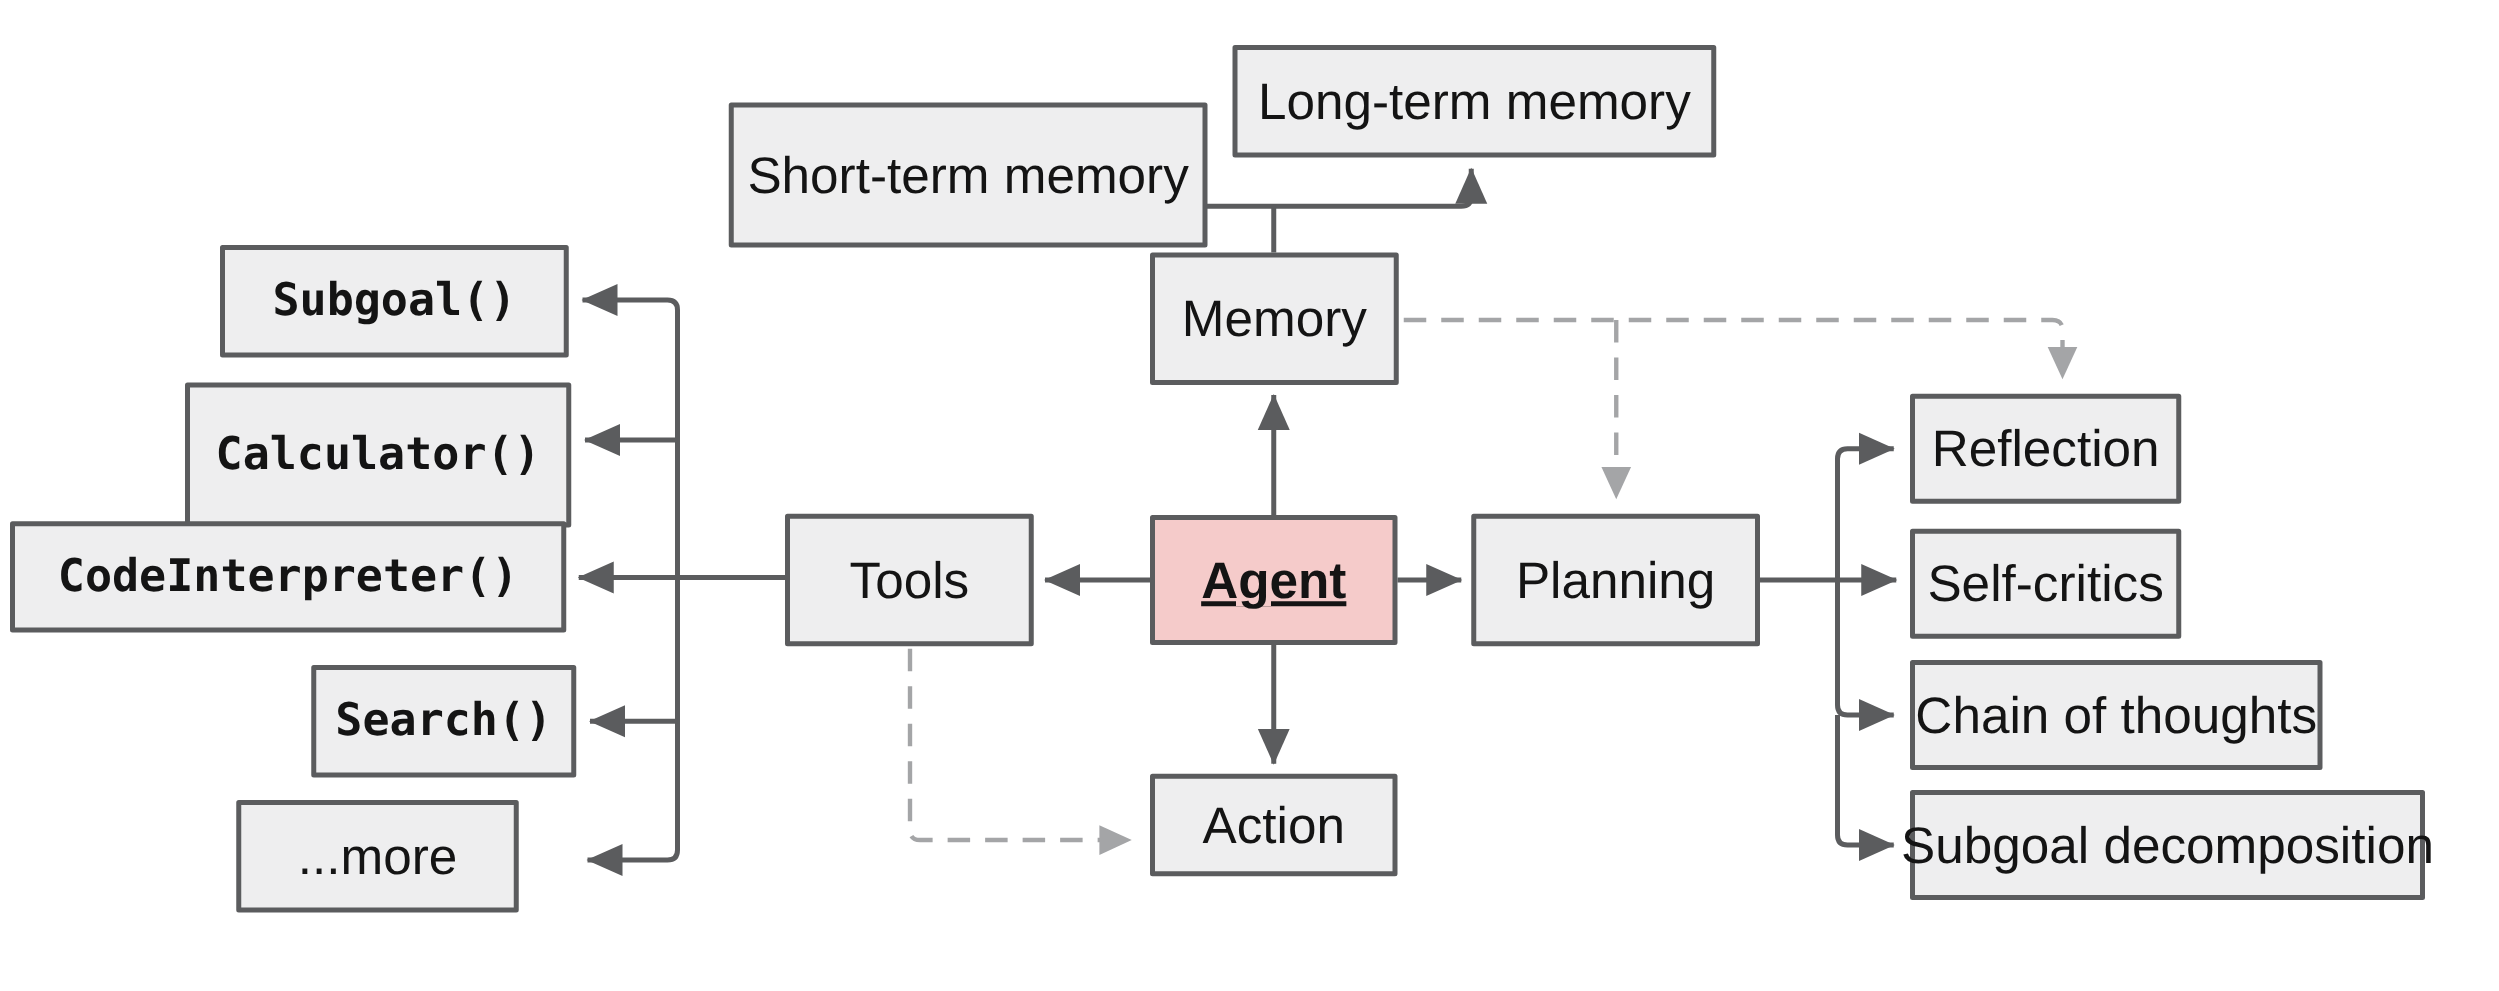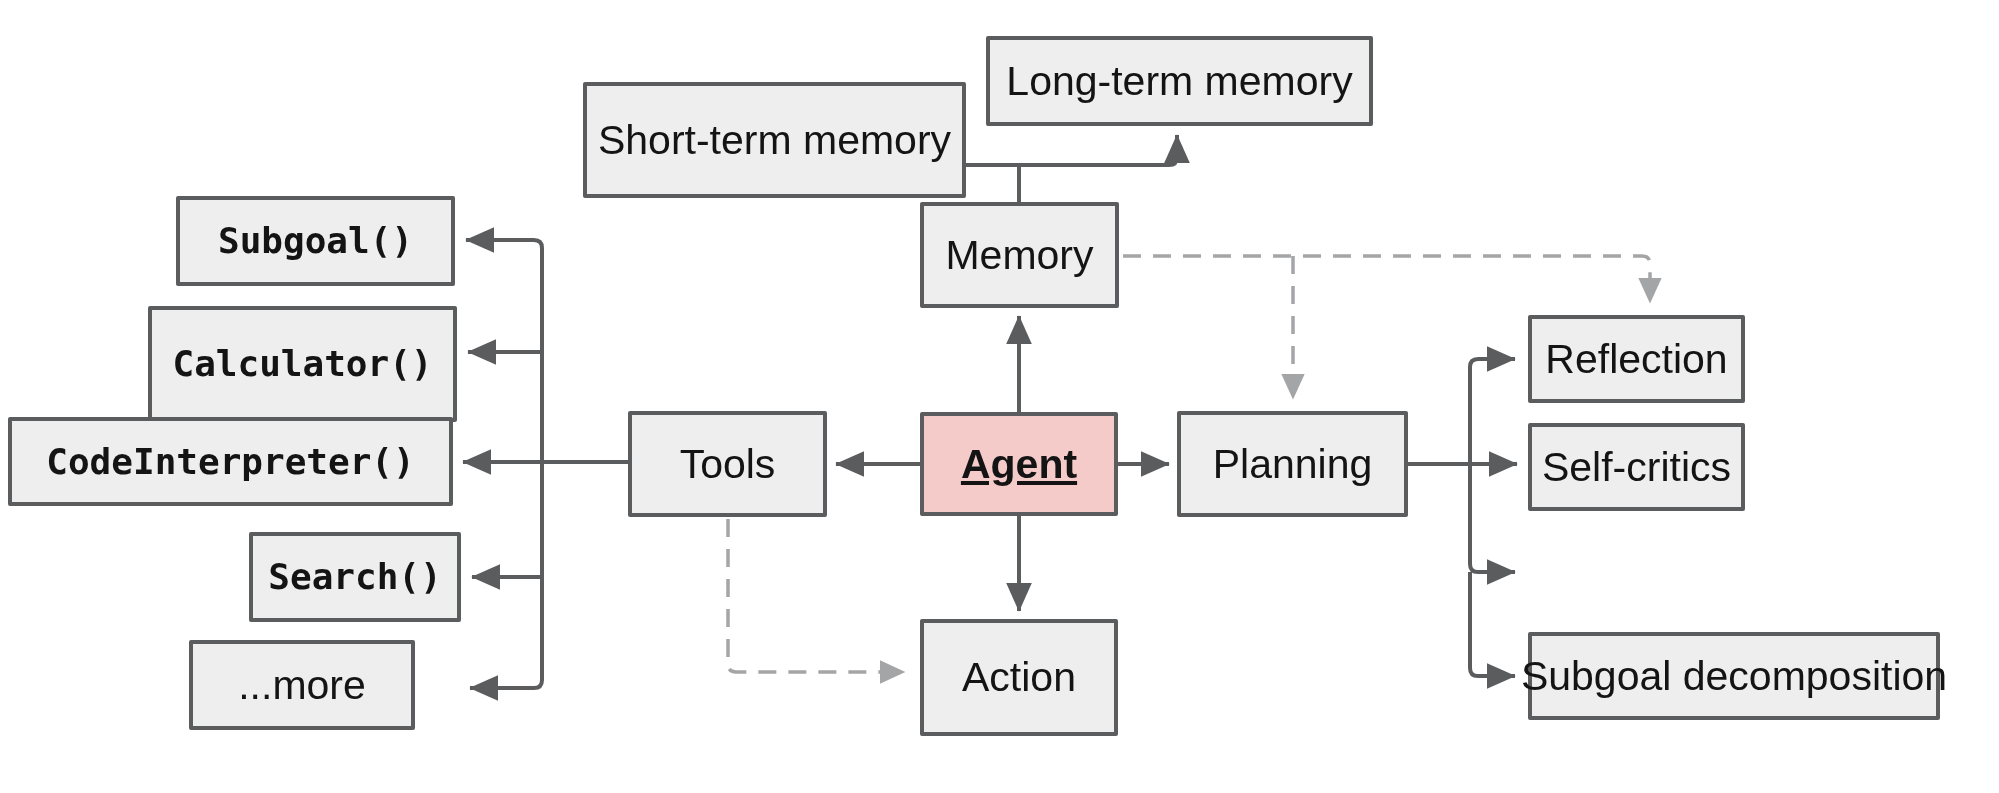--- a/index.html
+++ b/index.html
@@ -96,21 +96,21 @@
   <div class="node" style="left:986px; top:36px; width:387px; height:90px;">
     <span>Long-term memory</span>
   </div>
 
   <div class="node" style="left:920px; top:202px; width:199px; height:106px;">
     <span>Memory</span>
   </div>
   <div class="node pink" style="left:920px; top:412px; width:198px; height:104px;text-decoration:underline;">
     <span>Agent</span>
   </div>
-  <div class="node" style="left:920px; top:619px; width:198px; height:117px;">
+  <div class="node" style="left:920px; top:619px; width:198px; height:82px;">
     <span>Action</span>
   </div>
 
   <div class="node" style="left:628px; top:411px; width:199px; height:106px;">
     <span>Tools</span>
   </div>
   <div class="node" style="left:1177px; top:411px; width:231px; height:106px;">
     <span>Planning</span>
   </div>
 
@@ -129,17 +129,20 @@
   <div class="node" style="left:189px; top:640px; width:226px; height:90px;">
     <span>...more</span>
   </div>
 
   <div class="node" style="left:1528px; top:315px; width:217px; height:88px;">
     <span>Reflection</span>
   </div>
   <div class="node" style="left:1528px; top:423px; width:217px; height:88px;">
     <span>Self-critics</span>
   </div>
+  <div class="node" style="left:1528px; top:528px; width:330px; height:88px;">
+    <span>Chain of thoughts</span>
+  </div>
   <div class="node" style="left:1528px; top:632px; width:412px; height:88px;">
     <span>Subgoal decomposition</span>
   </div>
 
 </div>
 
 </body></html>

